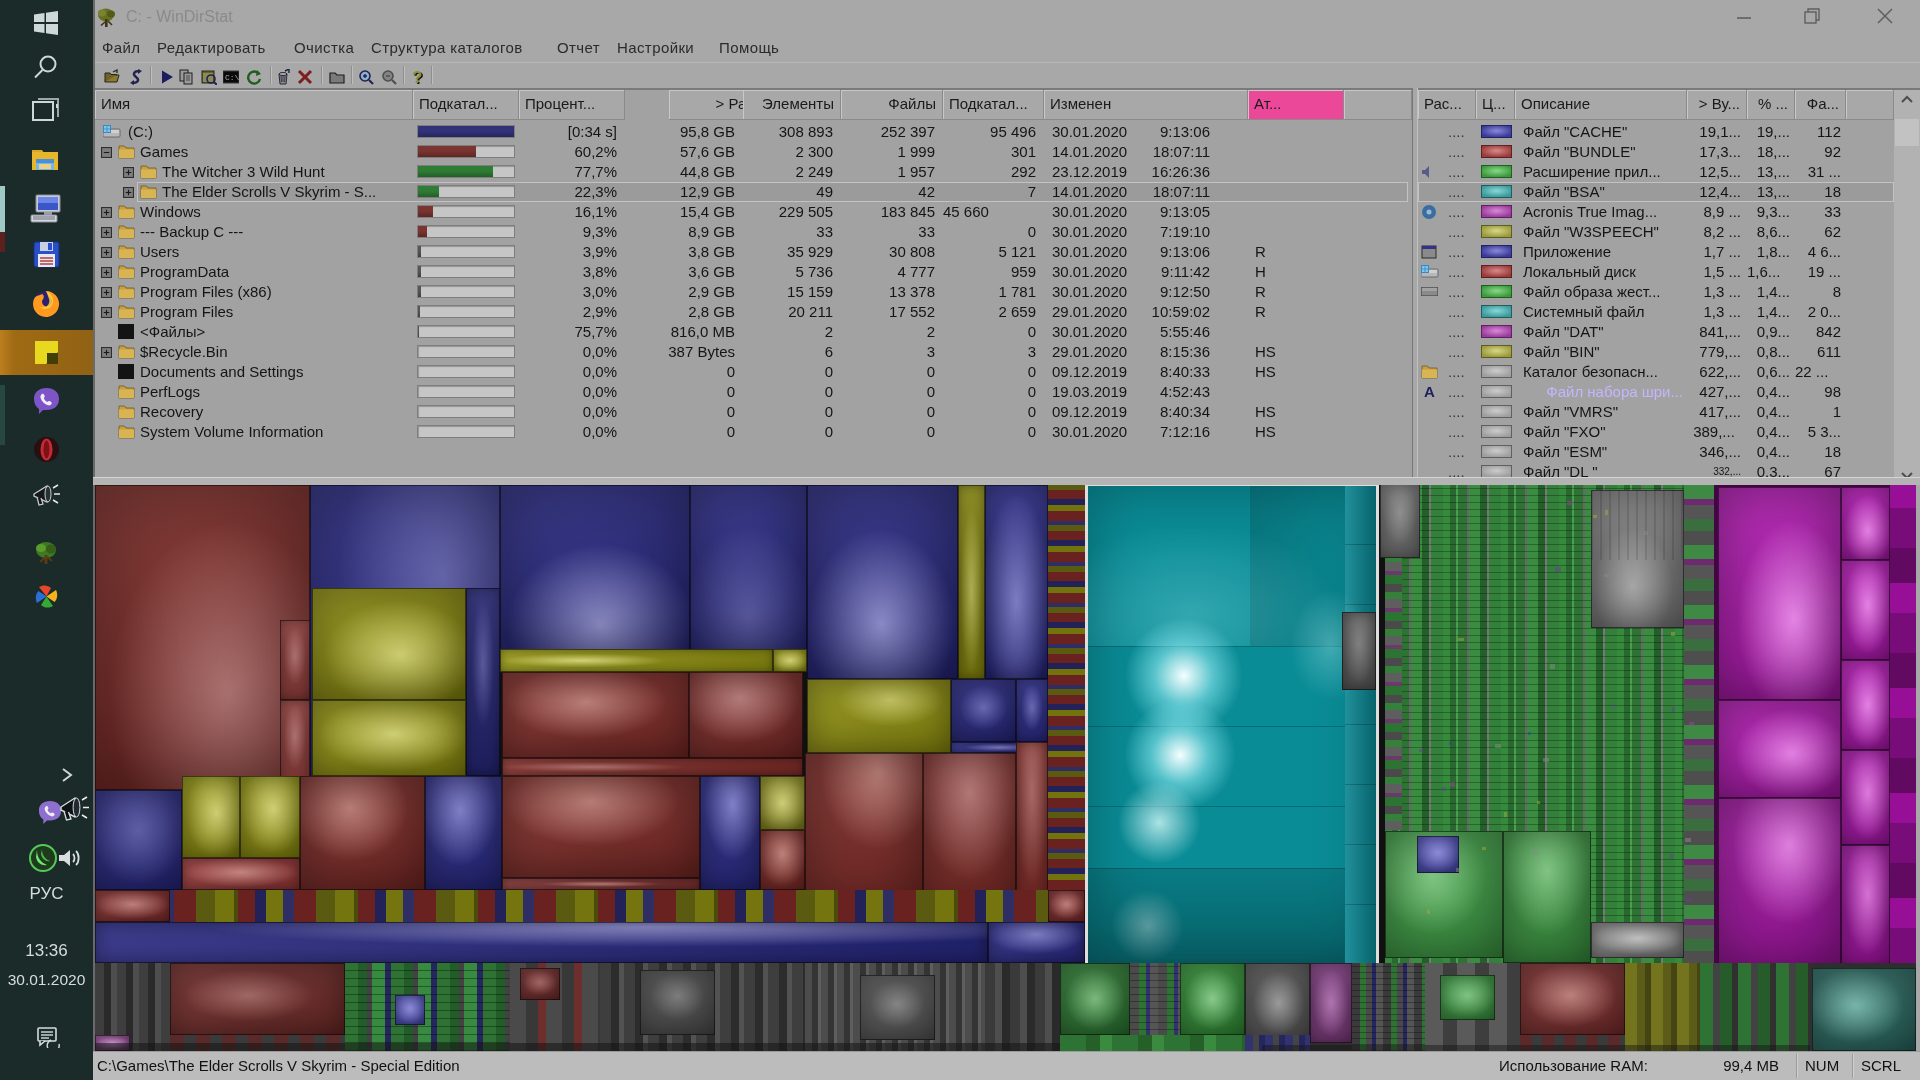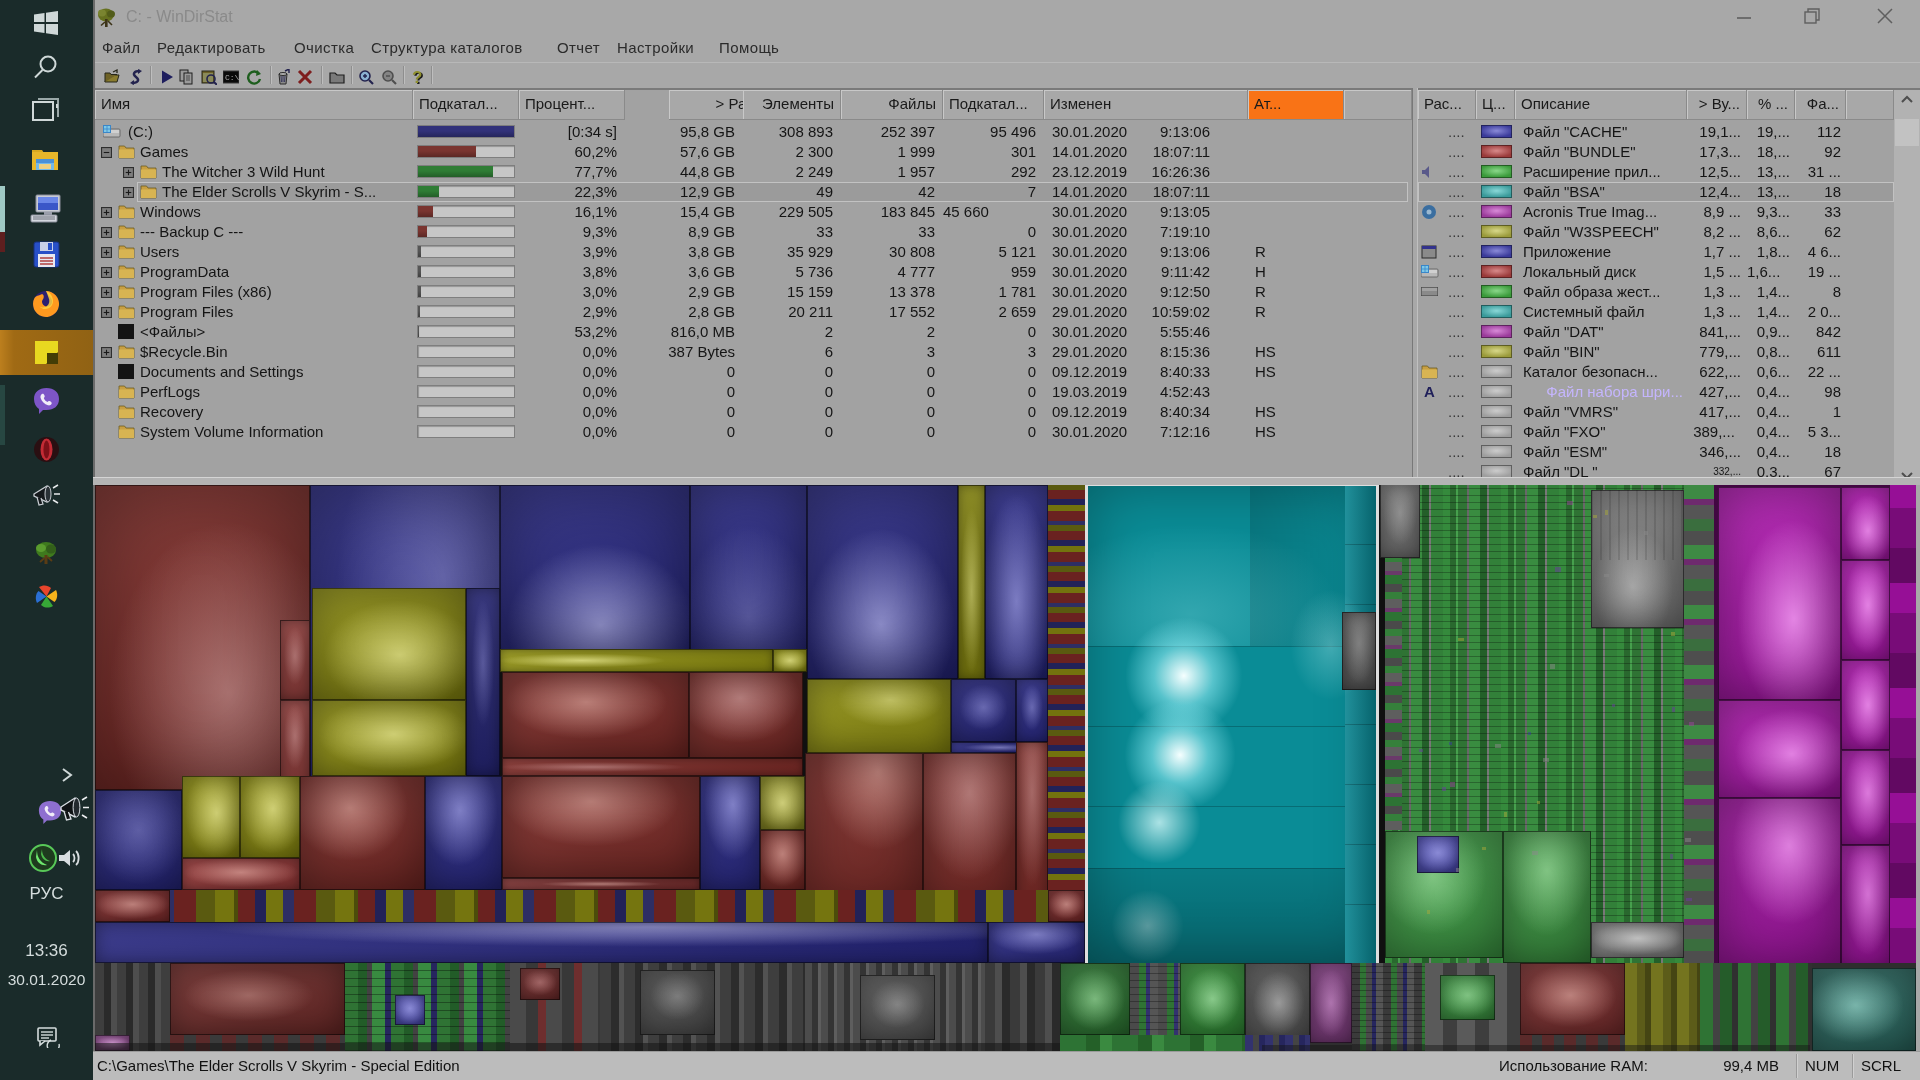--- a/index.html
+++ b/index.html
@@ -226,21 +226,21 @@
 <div style="position:absolute;left:95px;top:88px;width:1825px;height:389px;background:#a2a2a2;border-top:2px solid #7a7a7a;"></div>
 <div style="position:absolute;left:1412px;top:88px;width:6px;height:389px;background:#a8a8a8;border-left:1px solid #787878;border-right:1px solid #c0c0c0;"></div>
 <div style="position:absolute;left:95px;top:90px;width:318px;height:30px;background:#a8a8a8;border-right:1px solid #8a8a8a;border-bottom:1px solid #8a8a8a;box-shadow:inset 1px 1px 0 #c8c8c8;color:#1a1a1a;font-size:15px;line-height:28px;text-align:left;padding:0 6px;white-space:nowrap;overflow:hidden;">Имя</div>
 <div style="position:absolute;left:413px;top:90px;width:106px;height:30px;background:#a8a8a8;border-right:1px solid #8a8a8a;border-bottom:1px solid #8a8a8a;box-shadow:inset 1px 1px 0 #c8c8c8;color:#1a1a1a;font-size:15px;line-height:28px;text-align:left;padding:0 6px;white-space:nowrap;overflow:hidden;">Подкатал...</div>
 <div style="position:absolute;left:519px;top:90px;width:106px;height:30px;background:#a8a8a8;border-right:1px solid #8a8a8a;border-bottom:1px solid #8a8a8a;box-shadow:inset 1px 1px 0 #c8c8c8;color:#1a1a1a;font-size:15px;line-height:28px;text-align:left;padding:0 6px;white-space:nowrap;overflow:hidden;">Процент...</div>
 <div style="position:absolute;left:625px;top:90px;width:118px;height:30px;background:#a8a8a8;border-right:1px solid #8a8a8a;border-bottom:1px solid #8a8a8a;box-shadow:inset 1px 1px 0 #c8c8c8;color:#1a1a1a;font-size:15px;line-height:28px;text-align:right;padding:0 6px;white-space:nowrap;overflow:hidden;margin-left:44px;">&gt; Размер</div>
 <div style="position:absolute;left:743px;top:90px;width:98px;height:30px;background:#a8a8a8;border-right:1px solid #8a8a8a;border-bottom:1px solid #8a8a8a;box-shadow:inset 1px 1px 0 #c8c8c8;color:#1a1a1a;font-size:15px;line-height:28px;text-align:right;padding:0 6px;white-space:nowrap;overflow:hidden;">Элементы</div>
 <div style="position:absolute;left:841px;top:90px;width:102px;height:30px;background:#a8a8a8;border-right:1px solid #8a8a8a;border-bottom:1px solid #8a8a8a;box-shadow:inset 1px 1px 0 #c8c8c8;color:#1a1a1a;font-size:15px;line-height:28px;text-align:right;padding:0 6px;white-space:nowrap;overflow:hidden;">Файлы</div>
 <div style="position:absolute;left:943px;top:90px;width:101px;height:30px;background:#a8a8a8;border-right:1px solid #8a8a8a;border-bottom:1px solid #8a8a8a;box-shadow:inset 1px 1px 0 #c8c8c8;color:#1a1a1a;font-size:15px;line-height:28px;text-align:left;padding:0 6px;white-space:nowrap;overflow:hidden;">Подкатал...</div>
 <div style="position:absolute;left:1044px;top:90px;width:204px;height:30px;background:#a8a8a8;border-right:1px solid #8a8a8a;border-bottom:1px solid #8a8a8a;box-shadow:inset 1px 1px 0 #c8c8c8;color:#1a1a1a;font-size:15px;line-height:28px;text-align:left;padding:0 6px;white-space:nowrap;overflow:hidden;">Изменен</div>
-<div style="position:absolute;left:1248px;top:90px;width:96px;height:30px;background:#f97316;border-right:1px solid #8a8a8a;border-bottom:1px solid #8a8a8a;box-shadow:inset 1px 1px 0 #c8c8c8;color:#1a1a1a;font-size:15px;line-height:28px;text-align:left;padding:0 6px;white-space:nowrap;overflow:hidden;">Ат...</div>
+<div style="position:absolute;left:1248px;top:90px;width:96px;height:30px;background:#ec4899;border-right:1px solid #8a8a8a;border-bottom:1px solid #8a8a8a;box-shadow:inset 1px 1px 0 #c8c8c8;color:#1a1a1a;font-size:15px;line-height:28px;text-align:left;padding:0 6px;white-space:nowrap;overflow:hidden;">Ат...</div>
 <div style="position:absolute;left:1344px;top:90px;width:68px;height:30px;background:#a8a8a8;border-right:1px solid #8a8a8a;border-bottom:1px solid #8a8a8a;box-shadow:inset 1px 1px 0 #c8c8c8;color:#1a1a1a;font-size:15px;line-height:28px;text-align:left;padding:0 6px;white-space:nowrap;overflow:hidden;"></div>
 <div style="position:absolute;left:1418px;top:90px;width:58px;height:30px;background:#a8a8a8;border-right:1px solid #8a8a8a;border-bottom:1px solid #8a8a8a;box-shadow:inset 1px 1px 0 #c8c8c8;color:#1a1a1a;font-size:15px;line-height:28px;text-align:left;padding:0 6px;white-space:nowrap;overflow:hidden;">Рас...</div>
 <div style="position:absolute;left:1476px;top:90px;width:39px;height:30px;background:#a8a8a8;border-right:1px solid #8a8a8a;border-bottom:1px solid #8a8a8a;box-shadow:inset 1px 1px 0 #c8c8c8;color:#1a1a1a;font-size:15px;line-height:28px;text-align:left;padding:0 6px;white-space:nowrap;overflow:hidden;">Ц...</div>
 <div style="position:absolute;left:1515px;top:90px;width:172px;height:30px;background:#a8a8a8;border-right:1px solid #8a8a8a;border-bottom:1px solid #8a8a8a;box-shadow:inset 1px 1px 0 #c8c8c8;color:#1a1a1a;font-size:15px;line-height:28px;text-align:left;padding:0 6px;white-space:nowrap;overflow:hidden;">Описание</div>
 <div style="position:absolute;left:1687px;top:90px;width:60px;height:30px;background:#a8a8a8;border-right:1px solid #8a8a8a;border-bottom:1px solid #8a8a8a;box-shadow:inset 1px 1px 0 #c8c8c8;color:#1a1a1a;font-size:15px;line-height:28px;text-align:right;padding:0 6px;white-space:nowrap;overflow:hidden;">&gt; Ву...</div>
 <div style="position:absolute;left:1747px;top:90px;width:48px;height:30px;background:#a8a8a8;border-right:1px solid #8a8a8a;border-bottom:1px solid #8a8a8a;box-shadow:inset 1px 1px 0 #c8c8c8;color:#1a1a1a;font-size:15px;line-height:28px;text-align:right;padding:0 6px;white-space:nowrap;overflow:hidden;">% ...</div>
 <div style="position:absolute;left:1795px;top:90px;width:51px;height:30px;background:#a8a8a8;border-right:1px solid #8a8a8a;border-bottom:1px solid #8a8a8a;box-shadow:inset 1px 1px 0 #c8c8c8;color:#1a1a1a;font-size:15px;line-height:28px;text-align:right;padding:0 6px;white-space:nowrap;overflow:hidden;">Фа...</div>
 <div style="position:absolute;left:1846px;top:90px;width:48px;height:30px;background:#a8a8a8;border-right:1px solid #8a8a8a;border-bottom:1px solid #8a8a8a;box-shadow:inset 1px 1px 0 #c8c8c8;color:#1a1a1a;font-size:15px;line-height:28px;text-align:left;padding:0 6px;white-space:nowrap;overflow:hidden;"></div>
 <svg class="r" style="left:103px;top:125px" width="19" height="13" viewBox="0 0 19 13">
     <rect x="0" y="4" width="17" height="8" rx="1" fill="#b8b8b8" stroke="#5a5a5a" stroke-width="0.8"></rect>
@@ -446,21 +446,21 @@
 <div style="position:absolute;left:841px;width:94px;top:302px;color:#151515;font-size:15px;line-height:20px;white-space:nowrap;text-align:right;">17 552</div>
 <div style="position:absolute;left:943px;width:93px;top:302px;color:#151515;font-size:15px;line-height:20px;white-space:nowrap;text-align:right;">2 659</div>
 <div style="position:absolute;left:1052px;top:302px;color:#151515;font-size:15px;line-height:20px;white-space:nowrap;">29.01.2020</div>
 <div style="position:absolute;left:1110px;width:100px;top:302px;color:#151515;font-size:15px;line-height:20px;white-space:nowrap;text-align:right;">10:59:02</div>
 <div style="position:absolute;left:1255px;top:302px;color:#151515;font-size:15px;line-height:20px;white-space:nowrap;">R</div>
 <div style="position:absolute;left:118px;top:324px;width:16px;height:15px;background:#141414;"></div>
 <div style="position:absolute;left:140px;top:322px;color:#151515;font-size:15px;line-height:20px;white-space:nowrap;">&lt;Файлы&gt;</div>
 <div style="position:absolute;left:417px;top:325px;width:98px;height:13px;background:#c6c6c6;border:1px solid #7e7e7e;box-shadow:inset 1px 1px 1px rgba(0,0,0,.25);">
     <div style="position:absolute;left:0;top:0;height:100%;width:1px;background:linear-gradient(180deg,#555 0%, #555 45%, rgba(0,0,0,.25) 100%),#555;"></div>
   </div>
-<div style="position:absolute;left:519px;width:98px;top:322px;color:#151515;font-size:15px;line-height:20px;white-space:nowrap;text-align:right;">53,2%</div>
+<div style="position:absolute;left:519px;width:98px;top:322px;color:#151515;font-size:15px;line-height:20px;white-space:nowrap;text-align:right;">75,7%</div>
 <div style="position:absolute;left:625px;width:110px;top:322px;color:#151515;font-size:15px;line-height:20px;white-space:nowrap;text-align:right;">816,0 MB</div>
 <div style="position:absolute;left:743px;width:90px;top:322px;color:#151515;font-size:15px;line-height:20px;white-space:nowrap;text-align:right;">2</div>
 <div style="position:absolute;left:841px;width:94px;top:322px;color:#151515;font-size:15px;line-height:20px;white-space:nowrap;text-align:right;">2</div>
 <div style="position:absolute;left:943px;width:93px;top:322px;color:#151515;font-size:15px;line-height:20px;white-space:nowrap;text-align:right;">0</div>
 <div style="position:absolute;left:1052px;top:322px;color:#151515;font-size:15px;line-height:20px;white-space:nowrap;">30.01.2020</div>
 <div style="position:absolute;left:1110px;width:100px;top:322px;color:#151515;font-size:15px;line-height:20px;white-space:nowrap;text-align:right;">5:55:46</div>
 <svg class="r" style="left:101px;top:347px" width="11" height="11" viewBox="0 0 10 10">
     <rect x="0.5" y="0.5" width="9" height="9" fill="#7e7e7e" stroke="#2e2e2e"></rect>
     <line x1="2.5" y1="5" x2="7.5" y2="5" stroke="#1a1a1a"></line>
     <line x1="5" y1="2.5" x2="5" y2="7.5" stroke="#1a1a1a"></line>
@@ -642,21 +642,21 @@
 <div style="position:absolute;left:1795px;width:46px;top:342px;color:#151515;font-size:15px;line-height:20px;white-space:nowrap;text-align:right;">611</div>
 <svg class="r" style="left:1421px;top:364px" width="17" height="15" viewBox="0 0 17 15">
     <path d="M1 2 L6.5 2 L8 4 L16 4 L16 14 L1 14 Z" fill="#c89f42" stroke="#6b5a22" stroke-width="0.8"></path>
     <path d="M1 5.5 L16 5.5 L16 14 L1 14 Z" fill="#d8b452"></path>
   </svg>
 <div style="position:absolute;left:1448px;top:362px;color:#3a3a3a;font-size:15px;line-height:20px;white-space:nowrap;">....</div>
 <div style="position:absolute;left:1481px;top:365px;width:31px;height:13px;background:radial-gradient(ellipse 24px 9px at 50% 45%, #cccccc 0%, rgba(0,0,0,0) 70%),#9e9e9e;box-shadow:inset 0 0 0 1px rgba(0,0,0,.4);"></div>
 <div style="position:absolute;left:1523px;width:160px;top:362px;color:#151515;font-size:15px;line-height:20px;white-space:nowrap;text-align:left;">Каталог безопасн...</div>
 <div style="position:absolute;left:1687px;width:54px;top:362px;color:#151515;font-size:15px;line-height:20px;white-space:nowrap;text-align:right;">622,...</div>
 <div style="position:absolute;left:1747px;width:43px;top:362px;color:#151515;font-size:15px;line-height:20px;white-space:nowrap;text-align:right;">0,6...</div>
-<div style="position:absolute;left:1795px;width:46px;top:362px;color:#151515;font-size:15px;line-height:20px;white-space:nowrap;text-align:right;">22 ...</div>
+<div style="position:absolute;left:1795px;width:46px;top:362px;color:#151515;font-size:15px;line-height:20px;white-space:nowrap;">22 ...</div>
 <div style="position:absolute;left:1424px;top:382px;color:#20205a;font-size:15px;line-height:20px;white-space:nowrap;font-weight:bold;">A</div>
 <div style="position:absolute;left:1448px;top:382px;color:#3a3a3a;font-size:15px;line-height:20px;white-space:nowrap;">....</div>
 <div style="position:absolute;left:1481px;top:385px;width:31px;height:13px;background:radial-gradient(ellipse 24px 9px at 50% 45%, #cccccc 0%, rgba(0,0,0,0) 70%),#9e9e9e;box-shadow:inset 0 0 0 1px rgba(0,0,0,.4);"></div>
 <div style="position:absolute;left:1523px;width:160px;top:382px;color:#c4b5fd;font-size:15px;line-height:20px;white-space:nowrap;text-align:right;">Файл набора шри...</div>
 <div style="position:absolute;left:1687px;width:54px;top:382px;color:#151515;font-size:15px;line-height:20px;white-space:nowrap;text-align:right;">427,...</div>
 <div style="position:absolute;left:1747px;width:43px;top:382px;color:#151515;font-size:15px;line-height:20px;white-space:nowrap;text-align:right;">0,4...</div>
 <div style="position:absolute;left:1795px;width:46px;top:382px;color:#151515;font-size:15px;line-height:20px;white-space:nowrap;text-align:right;">98</div>
 <div style="position:absolute;left:1448px;top:402px;color:#3a3a3a;font-size:15px;line-height:20px;white-space:nowrap;">....</div>
 <div style="position:absolute;left:1481px;top:405px;width:31px;height:13px;background:radial-gradient(ellipse 24px 9px at 50% 45%, #cccccc 0%, rgba(0,0,0,0) 70%),#9e9e9e;box-shadow:inset 0 0 0 1px rgba(0,0,0,.4);"></div>
 <div style="position:absolute;left:1523px;width:160px;top:402px;color:#151515;font-size:15px;line-height:20px;white-space:nowrap;text-align:left;">Файл "VMRS"</div>

